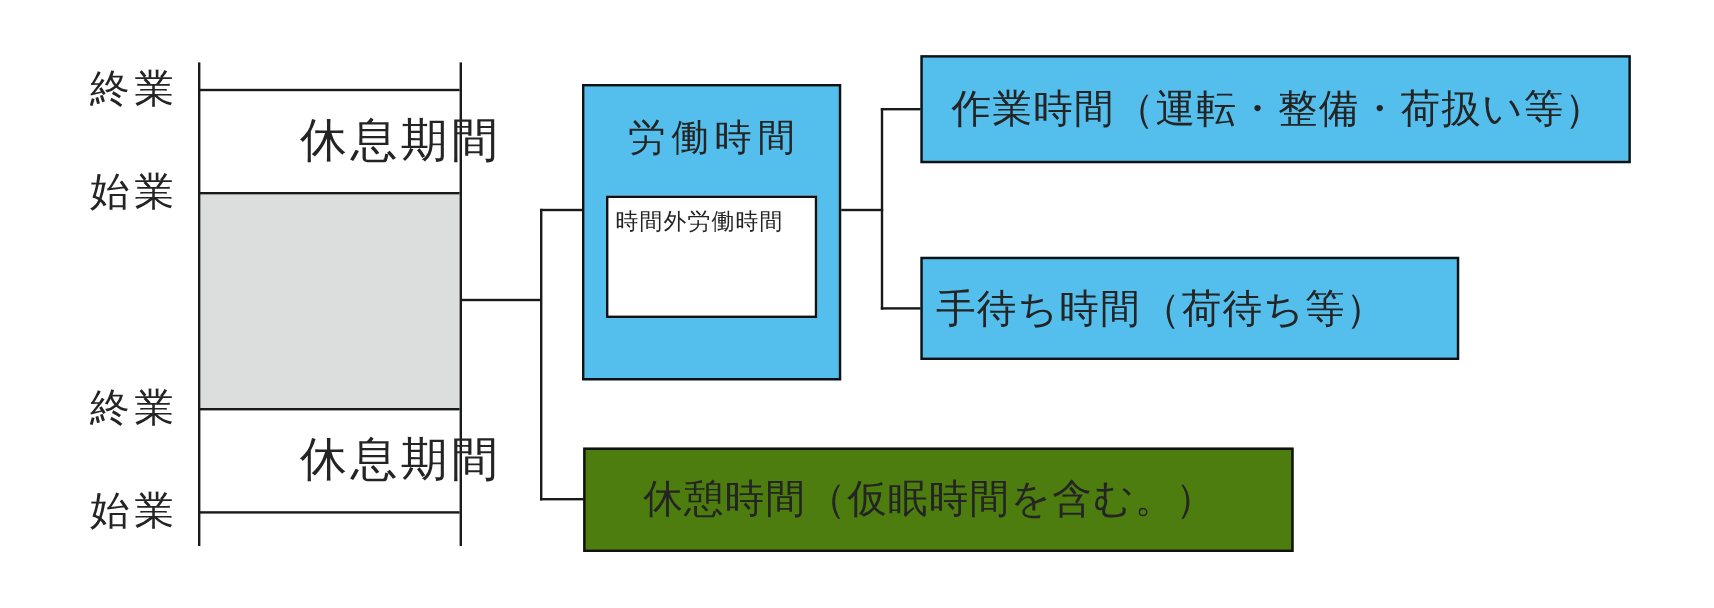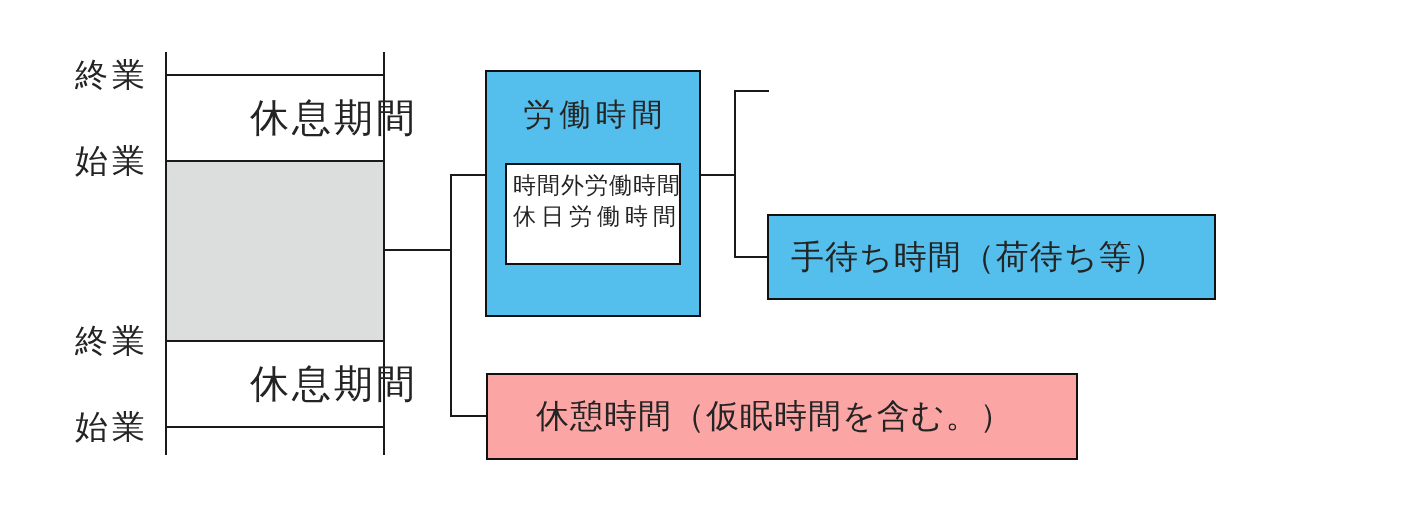--- a/index.html
+++ b/index.html
@@ -79,41 +79,41 @@
   .labor-note {
     position: absolute;
     left: 18px;
     top: 91px;
     width: 176px;
     height: 102px;
     background: #ffffff;
     border: 2px solid #111111;
     box-sizing: border-box;
     padding: 5px 6px;
-    font-size: 23px;
+    font-size: 19px;
     line-height: 31px;
   }
   .note-line { white-space: nowrap; letter-spacing: 1px; }
   .note-line.justified { letter-spacing: 5px; }
 
   
   .branch-box {
     position: absolute;
     display: flex;
     align-items: center;
     box-sizing: border-box;
     border: 2px solid #111111;
     font-size: 33px;
     letter-spacing: 1px;
     white-space: nowrap;
   }
   .branch-box.blue { background: #54bfec; }
-  .branch-box.pale { background: #fca5a5; padding-left: 48px; }
+  .branch-box.pale { background: #4d7c0f; padding-left: 48px; }
   .box-sagyou  { left: 754px; top: 46px;  width: 592px; height: 90px; padding-left: 24px; }
-  .box-temachi { left: 754px; top: 214px; width: 449px; height: 86px; padding-left: 22px; }
+  .box-temachi { left: 754px; top: 214px; width: 449px; height: 86px; padding-left: 11px; }
   .box-kyukei  { left: 473px; top: 373px; width: 592px; height: 87px; padding-left: 25px; }
 </style>
 </head>
 <body>
 
 <div class="canvas">
 
   <div class="binding-time-fill"></div>
 
   <div class="vline" style="left:152px; top:52px; height:403px;"></div>
@@ -139,24 +139,26 @@
 
   <div class="hline" style="left:688px; top:174px; width:35px;"></div>
   <div class="vline" style="left:721px; top:90px; height:168px;"></div>
   <div class="hline" style="left:721px; top:90px; width:35px;"></div>
   <div class="hline" style="left:721px; top:256px; width:35px;"></div>
 
   <div class="labor-box">
     <div class="labor-title">労働時間</div>
     <div class="labor-note">
       <div class="note-line">時間外労働時間</div>
-      <div class="note-line justified">休日労働時間</div>
     </div>
   </div>
 
+  <div class="branch-box blue box-sagyou">
+    <span>作業時間（運転・整備・荷扱い等）</span>
+  </div>
   <div class="branch-box blue box-temachi">
     <span>手待ち時間（荷待ち等）</span>
   </div>
   <div class="branch-box pale box-kyukei">
     <span>休憩時間（仮眠時間を含む。）</span>
   </div>
 
 </div>
 
 </body></html>

